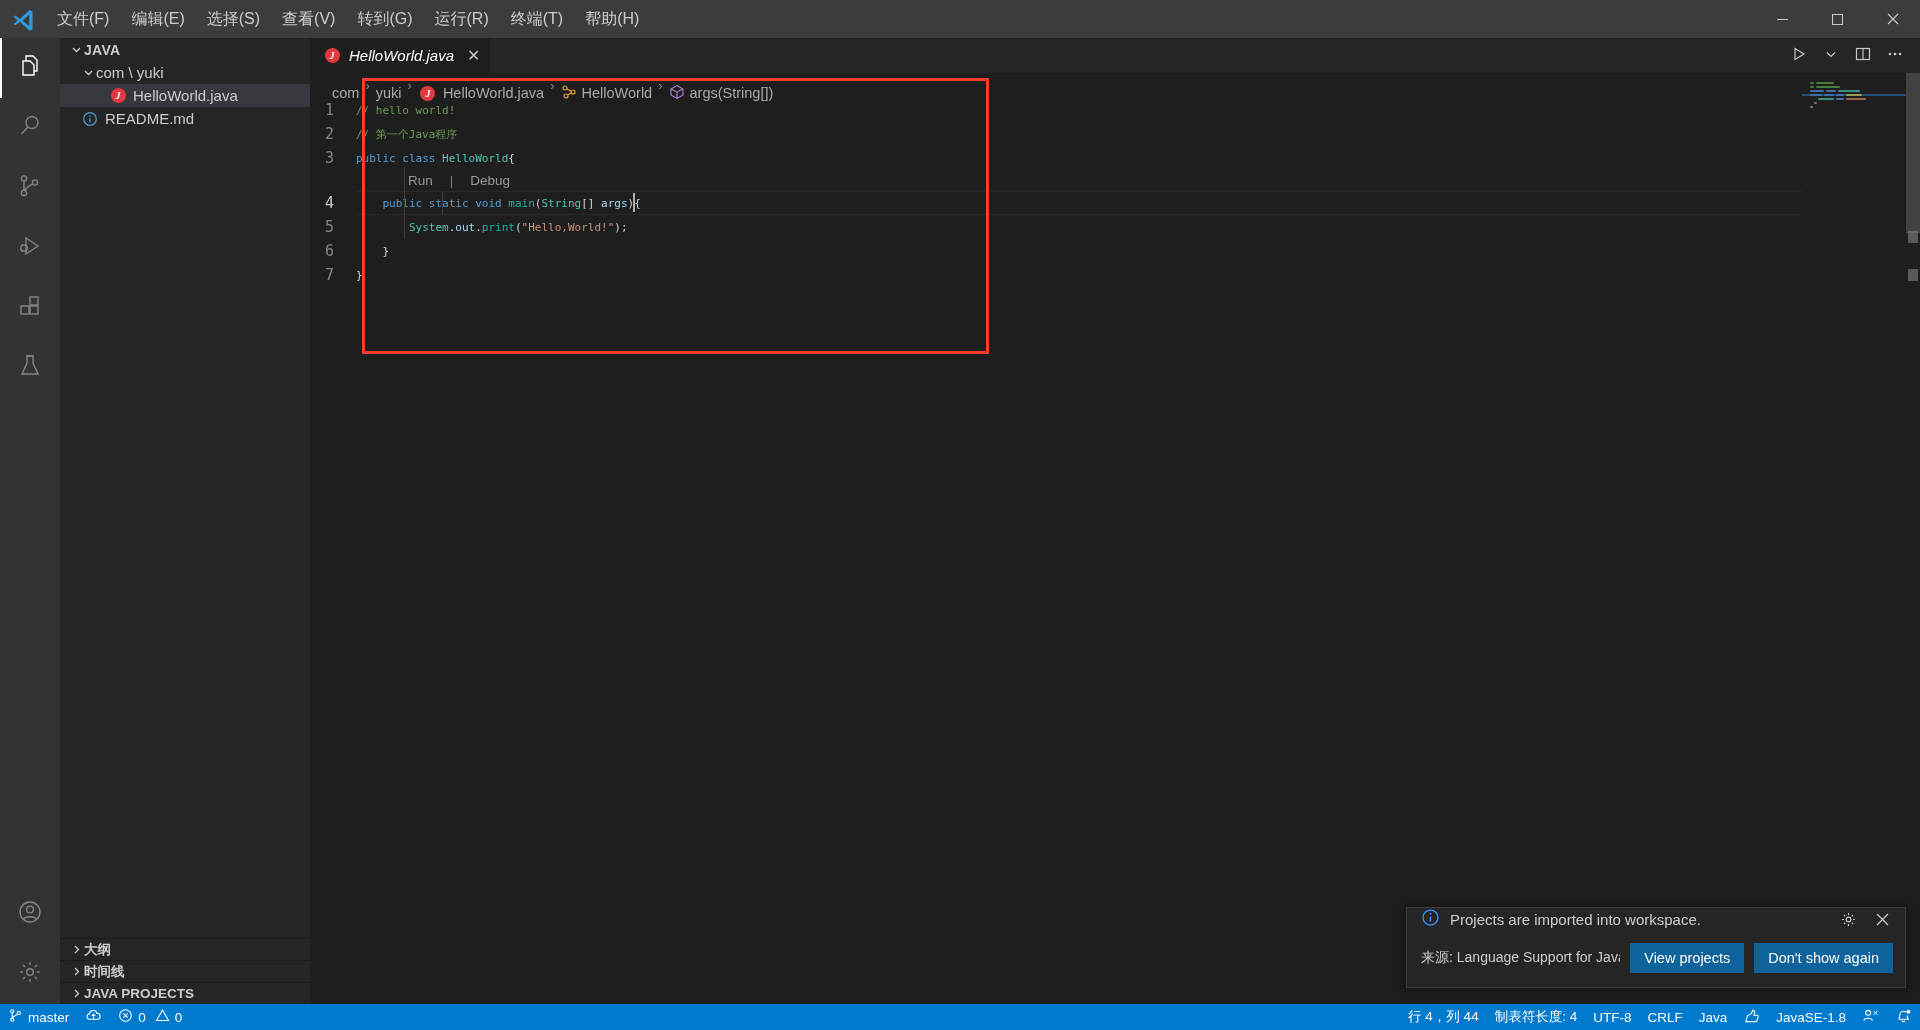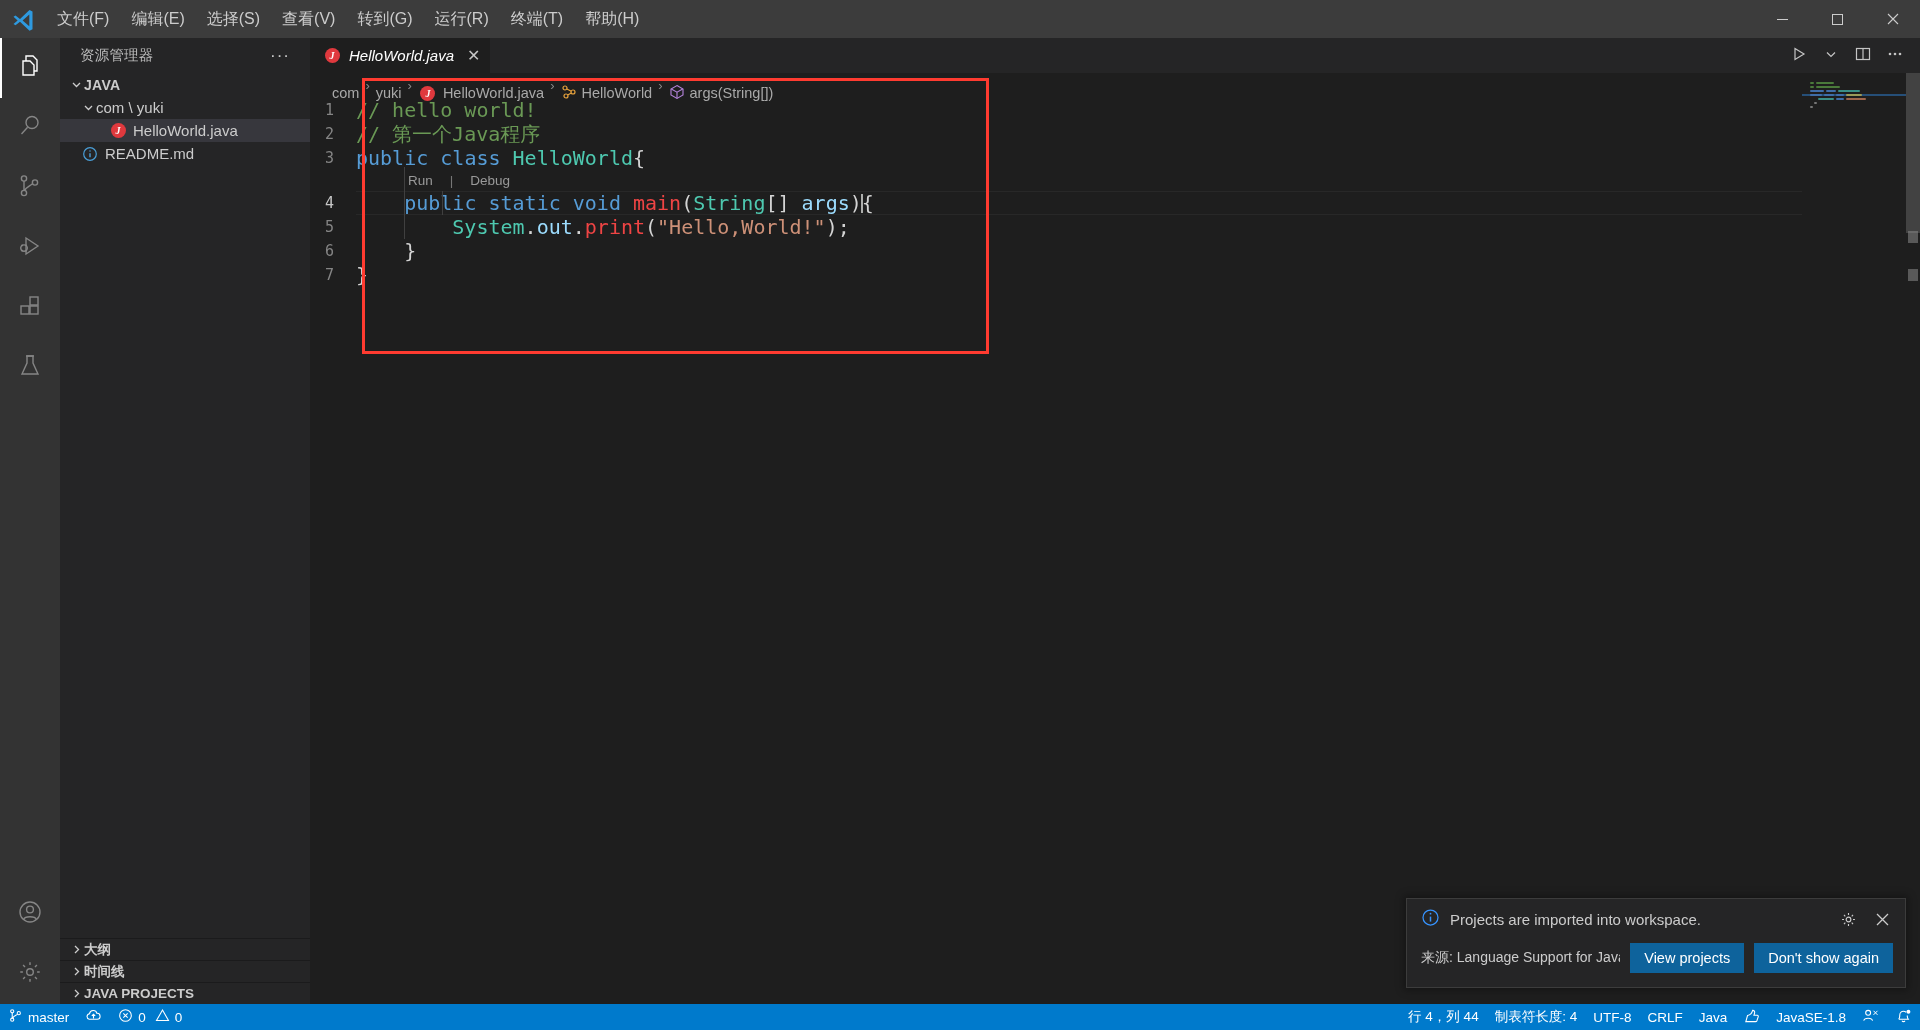--- a/index.html
+++ b/index.html
@@ -109,39 +109,39 @@
   .cline { height: 24px; display: flex; align-items: center; position: relative; }
   .cline.current::after {
     content: ""; position: absolute; left: 46px; right: -1000px; top: 0; bottom: 0;
     border-top: 1px solid #282828; border-bottom: 1px solid #282828; pointer-events: none;
   }
   .lnum {
     width: 46px; text-align: right; padding-right: 22px; font-size: 15px; color: #858585;
     font-family: "DejaVu Sans Mono", monospace; flex: 0 0 46px;
   }
   .cline.current .lnum { color: #c6c6c6; }
-  .ctext { font-size: 20px; white-space: pre; color: #d4d4d4; letter-spacing: 0px; }
+  .ctext { font-size: 11px; white-space: pre; color: #d4d4d4; letter-spacing: 0px; }
   .codelens {
     height: 21px; display: flex; align-items: center; font-size: 13.5px; color: #999999;
     font-family: "Liberation Sans", sans-serif; padding-left: 98px; gap: 17px;
   }
   .cl-link { cursor: pointer; color: #999999; }
   .cl-sep { color: #777777; }
   .indent-guide {
     position: absolute; width: 1px; background: #404040; top: 0; bottom: 0;
   }
   .caret {
     display: inline-block; width: 2px; height: 19px; background: #aeafad;
     vertical-align: middle; margin: 0 -1px; position: relative; top: -1px;
   }
   
   .t-cmt { color: #6a9955; }
   .t-kw  { color: #569cd6; }
   .t-cls { color: #4ec9b0; }
-  .t-fn  { color: #ef4444; }
+  .t-fn  { color: #14b8a6; }
   .t-var { color: #9cdcfe; }
   .t-str { color: #ce9178; }
   .t-pl  { color: #d4d4d4; }
 
   .minimap {
     width: 104px; flex: 0 0 104px; position: relative; background: #1e1e1e;
   }
   .mm-lines { position: absolute; top: 8px; left: 8px; }
   .mm-row { height: 4px; display: flex; gap: 2px; align-items: center; }
   .mm-seg { height: 2px; border-radius: 1px; }
@@ -155,21 +155,21 @@
   
   .annot-box {
     position: absolute; border: 3px solid #ff3b30; pointer-events: none; z-index: 30;
   }
 
   
   .notif {
     position: absolute; width: 500px; background: #252526; border: 1px solid #3c3c3c;
     box-shadow: 0 0 8px 2px rgba(0,0,0,.36); z-index: 40; color: #cccccc;
   }
-  .notif-top { display: flex; align-items: center; padding: 9px 12px 8px 14px; gap: 10px; }
+  .notif-top { display: flex; align-items: center; padding: 0 12px 8px 14px; gap: 10px; }
   .notif-msg { font-size: 15px; flex: 1; }
   .notif-acts { display: flex; gap: 12px; align-items: center; color: #cccccc; }
   .notif-icon-btn { cursor: pointer; display: flex; align-items: center; justify-content: center; width: 22px; height: 22px; }
   .notif-bottom { display: flex; align-items: center; padding: 4px 12px 14px 14px; gap: 10px; }
   .notif-src { font-size: 14px; color: #cccccc; flex: 1; white-space: nowrap; overflow: hidden; }
   .nbtn {
     background: #0e639c; color: #ffffff; border: none; font-size: 14.5px;
     padding: 7px 14px; cursor: pointer; font-family: "Liberation Sans", sans-serif;
     white-space: nowrap;
   }
@@ -291,24 +291,20 @@
         <span>
           <svg width="26" height="26" viewBox="0 0 26 26" fill="none" stroke="currentColor" stroke-width="1.4">
             <circle cx="13" cy="13" r="3.3"></circle>
             <path d="M13 3.3 v2.6 M13 20.1 v2.6 M3.3 13 h2.6 M20.1 13 h2.6 M6.1 6.1 l1.9 1.9 M18 18 l1.9 1.9 M19.9 6.1 L18 8 M8 18 l-1.9 1.9"></path>
           </svg>
         </span>
       </div>
     </div>
 
     <div class="sidebar">
-      <div class="sb-header">
-        <span>资源管理器</span>
-        <span class="dots">···</span>
-      </div>
       <div class="tree">
 
         <div class="row">
           <span class="chev">
             <svg width="13" height="13" viewBox="0 0 13 13" fill="none" stroke="currentColor" stroke-width="1.3">
                 <path d="M3 5 L6.5 8.5 L10 5"></path>
               </svg>
           </span>
           <span class="row-label bold">JAVA</span>
         </div>

